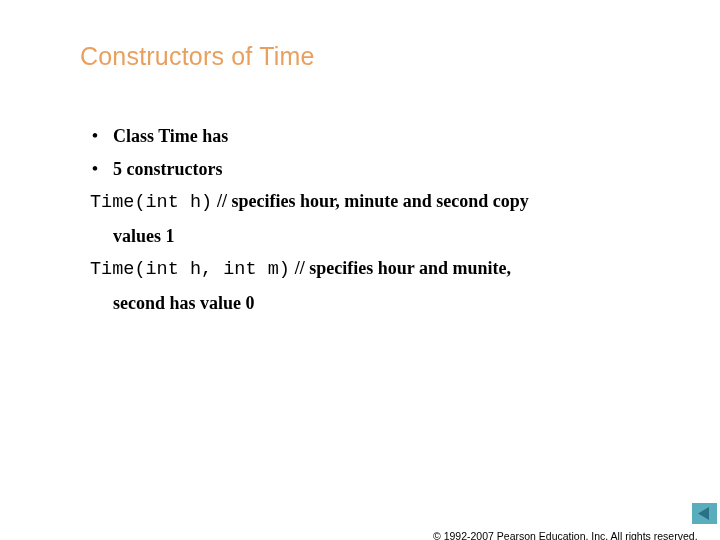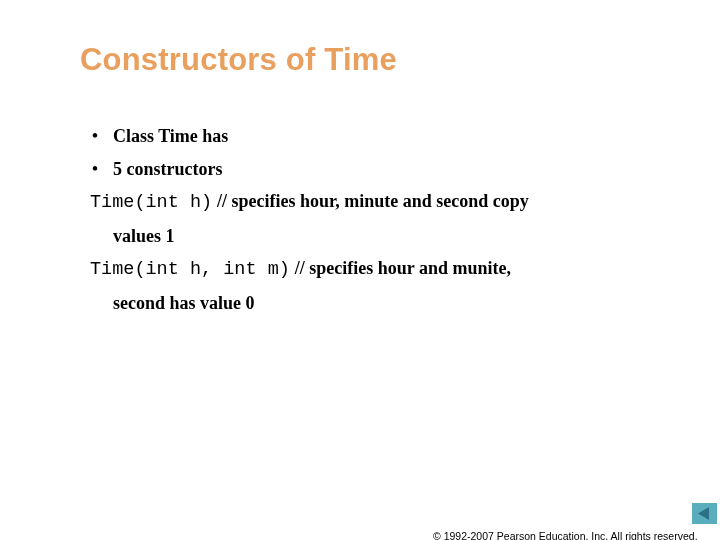--- a/index.html
+++ b/index.html
@@ -29,22 +29,22 @@
     font-family: "Liberation Sans", sans-serif;
     font-size: 11px;
     color: #1a1a1a;
     letter-spacing: 0px;
   }
   .slide-title {
     position: absolute;
     left: 45px;
     top: 30px;
     font-family: "Liberation Sans", sans-serif;
-    font-weight: bold;
-    font-size: 31px;
+    font-weight: normal;
+    font-size: 25px;
     color: #e9a05e;
     letter-spacing: 0.2px;
     white-space: nowrap;
   }
   .body-block {
     position: absolute;
     left: 55px;
     top: 108px;
     width: 640px;
   }

